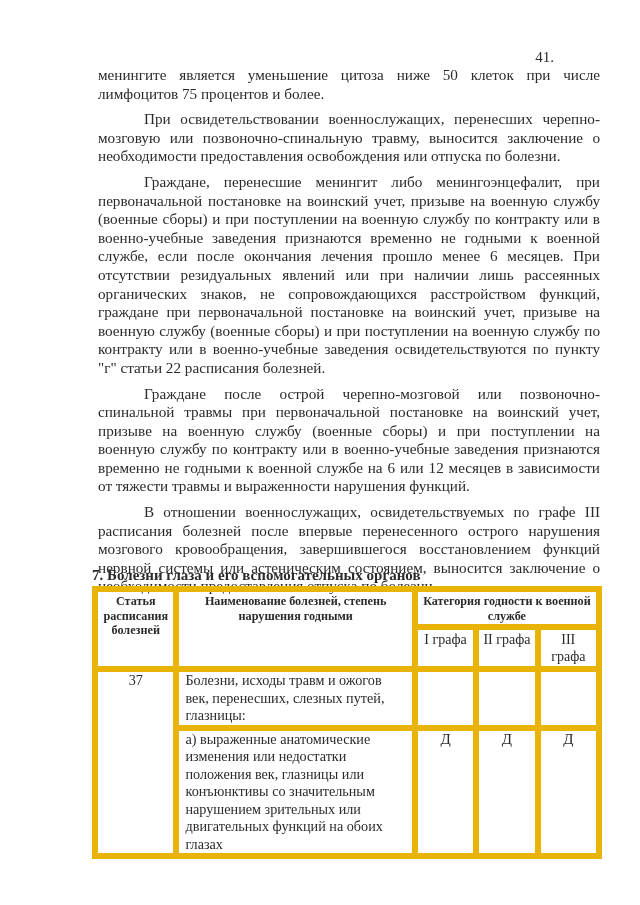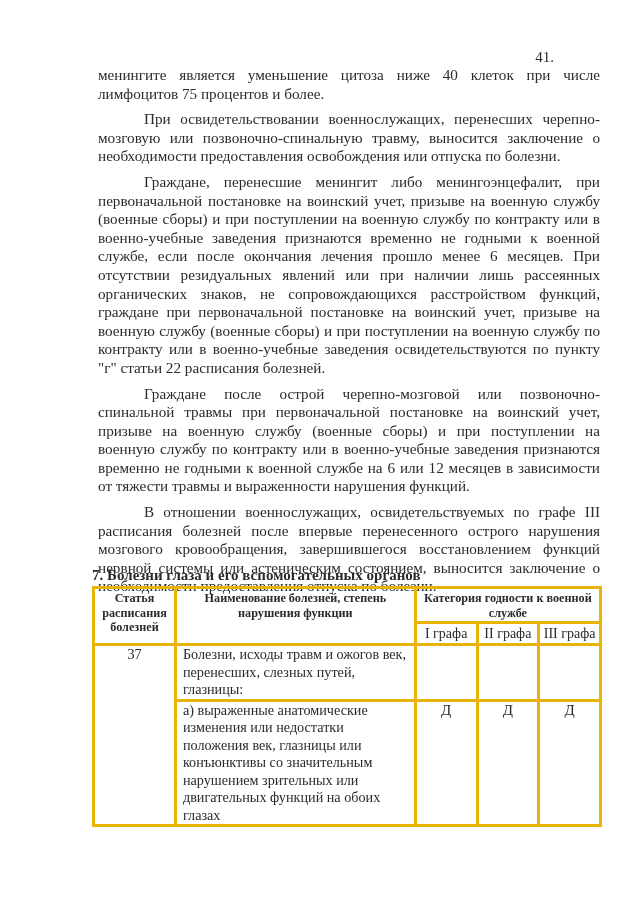--- a/index.html
+++ b/index.html
@@ -19,21 +19,21 @@
     .body-text p.indent { text-indent: 46px; margin-top: 7px; }
     .section-title {
       position: absolute; left: 92px; top: 566px; width: 509px;
       font-weight: bold; font-size: 15px; line-height: 18px;
     }
     table.schedule {
       position: absolute; left: 92px; top: 586px; width: 510px;
       border-collapse: collapse; table-layout: fixed; font-size: 14.2px;
     }
     table.schedule td, table.schedule th {
-      border: 3px solid #eab308; padding: 0 6px; vertical-align: top;
+      border: 6px solid #eab308; padding: 0 6px; vertical-align: top;
     }
     table.schedule th {
       font-weight: bold; font-size: 12.2px; line-height: 14.5px; text-align: center; padding: 2px 4px 1px;
     }
     table.schedule th.sub { font-weight: normal; font-size: 14px; line-height: 17px; padding: 1px 2px; }
     .col-art { width: 81px; }
     .col-name { width: 237px; }
     .col-g { width: 61px; }
     td.art { text-align: center; line-height: 17px; padding-top: 1px; }
     td.name { line-height: 17.5px; padding: 1px 6px 1px 8px; }
@@ -41,41 +41,41 @@
     tr.r1 td { height: 52px; }
     tr.r2 td { height: 120px; }
   </style>
 </head>
 <body>
 
 <div class="page">
   <div class="page-number">41.</div>
 
   <div class="body-text">
-    <p>менингите является уменьшение цитоза ниже 40 клеток при числе лимфоцитов 75 процентов и более.</p>
+    <p>менингите является уменьшение цитоза ниже 50 клеток при числе лимфоцитов 75 процентов и более.</p>
     <p class="indent">При освидетельствовании военнослужащих, перенесших черепно-мозговую или позвоночно-спинальную травму, выносится заключение о необходимости предоставления освобождения или отпуска по болезни.</p>
     <p class="indent">Граждане, перенесшие менингит либо менингоэнцефалит, при первоначальной постановке на воинский учет, призыве на военную службу (военные сборы) и при поступлении на военную службу по контракту или в военно-учебные заведения признаются временно не годными к военной службе, если после окончания лечения прошло менее 6 месяцев. При отсутствии резидуальных явлений или при наличии лишь рассеянных органических знаков, не сопровождающихся расстройством функций, граждане при первоначальной постановке на воинский учет, призыве на военную службу (военные сборы) и при поступлении на военную службу по контракту или в военно-учебные заведения освидетельствуются по пункту "г" статьи 22 расписания болезней.</p>
     <p class="indent">Граждане после острой черепно-мозговой или позвоночно-спинальной травмы при первоначальной постановке на воинский учет, призыве на военную службу (военные сборы) и при поступлении на военную службу по контракту или в военно-учебные заведения признаются временно не годными к военной службе на 6 или 12 месяцев в зависимости от тяжести травмы и выраженности нарушения функций.</p>
     <p class="indent">В отношении военнослужащих, освидетельствуемых по графе III расписания болезней после впервые перенесенного острого нарушения мозгового кровообращения, завершившегося восстановлением функций нервной системы или астеническим состоянием, выносится заключение о необходимости предоставления отпуска по болезни.</p>
   </div>
 
   <div class="section-title">7. Болезни глаза и его вспомогательных органов</div>
 
   <table class="schedule">
     <colgroup>
       <col class="col-art">
         <col class="col-name">
         <col class="col-g">
         <col class="col-g">
         <col class="col-g">
     </colgroup>
     <thead>
       <tr>
         <th rowspan="2">Статья расписания болезней</th>
-        <th rowspan="2">Наименование болезней, степень нарушения функции</th>
+        <th rowspan="2">Наименование болезней, степень нарушения годными</th>
         <th colspan="3">Категория годности к военной службе</th>
       </tr>
       <tr>
         <th class="sub">I графа</th>
         <th class="sub">II графа</th>
         <th class="sub">III графа</th>
       </tr>
     </thead>
     <tbody>
       <tr class="r1">

